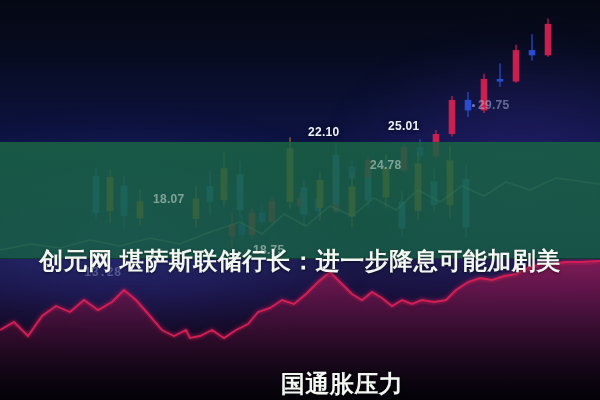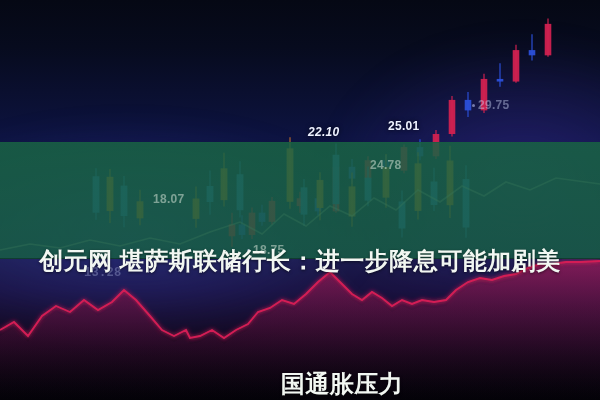--- a/index.html
+++ b/index.html
@@ -307,21 +307,21 @@
       <polyline id="areaLine" fill="none" stroke="#d41f55" stroke-width="1.9" filter="url(#softglow)" points="0,330 14,322 28,336 42,316 56,306 70,312 84,300 98,310 112,302 124,290 136,300 150,316 162,330 174,336 186,330 190,338 200,336 212,330 224,338 236,330 248,324 258,312 270,308 282,300 294,304 306,294 318,282 330,272 340,282 352,294 362,300 372,292 382,298 392,306 402,300 412,304 422,300 434,302 446,300 456,290 468,282 480,278 492,280 504,276 516,274 528,268 540,264 552,264 566,262 580,262 600,261"></polyline>
     </g>
   </svg>
 
   <div class="band-edge-top"></div>
   <div class="greenband"></div>
   <div class="band-edge-bot"></div>
 
   <div id="tags">
       <div class="tag ongreen" style="left: 153px; top: 192px;"><span>18.07</span></div>
-      <div class="tag bright" style="left: 308px; top: 125px; font-style: italic;"><span>22.10</span></div>
+      <div class="tag bright" style="left: 308px; top: 125px;"><span>22.10</span></div>
       <div class="tag bright" style="left: 388px; top: 119px;"><span>25.01</span></div>
       <div class="tag ongreen" style="left: 338px; top: 158px; margin-left: 32px;"><span>24.78</span></div>
       <div class="tag ongreen" style="left: 247px; top: 243px; text-align: center;"><span class="dot"></span><span>18.75</span></div>
       <div class="tag dim" style="left: 472px; top: 98px;"><span class="dot"></span><span>29.75</span></div>
       <div class="tag dimmer" style="left: 84px; top: 266px;"><span>13.28</span></div>
     </div>
 
   <div class="headline">
     <span class="l1">创元网 堪萨斯联储行长：进一步降息可能加剧美</span>
     <span class="l2">国通胀压力</span>

